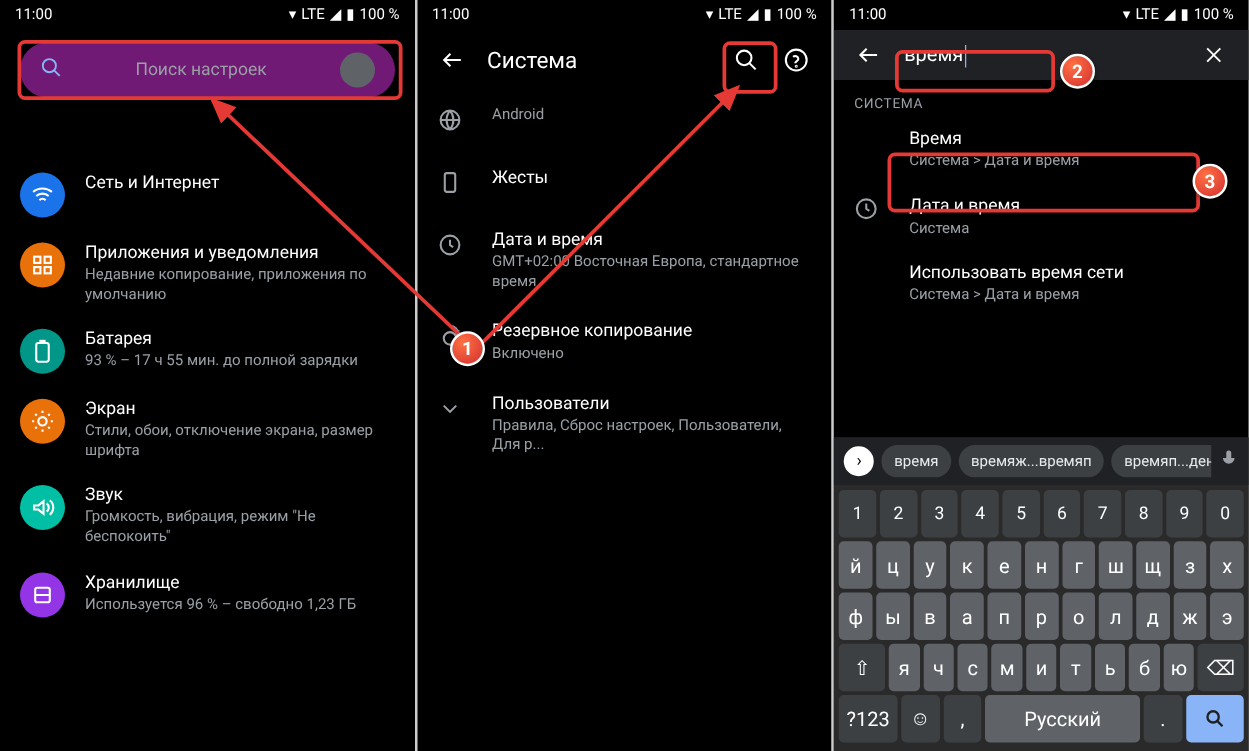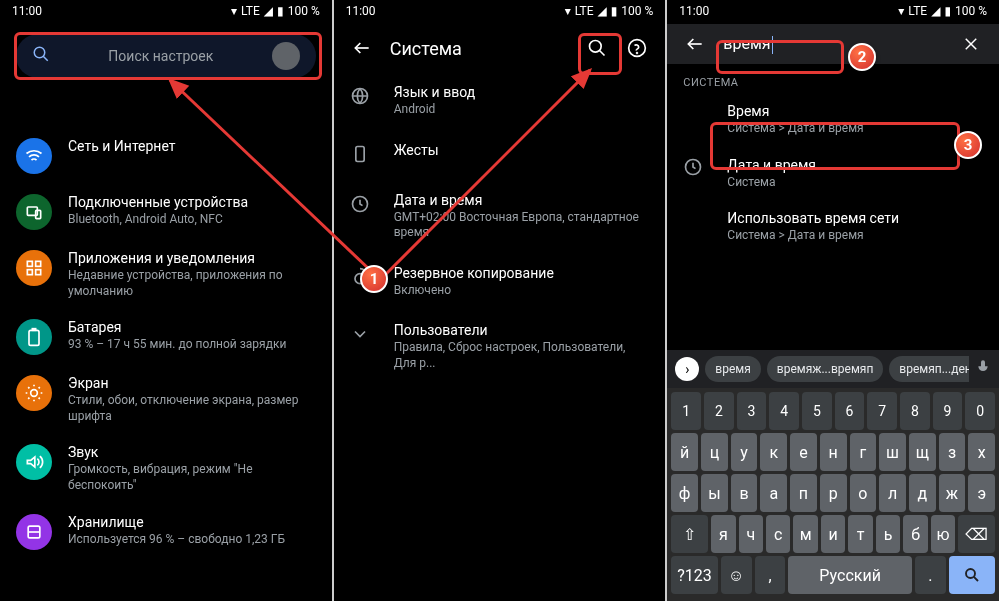--- a/index.html
+++ b/index.html
@@ -1,21 +1,21 @@
 <!DOCTYPE html>
 <html><head>
 <meta charset="utf-8">
 <style>
 *{margin:0;padding:0;box-sizing:border-box;font-family:Roboto,Arial,sans-serif}
 body{background:#fff;width:999px;height:601px;position:relative;overflow:hidden}
 .container{display:flex;gap:2px;background:#ccc}
 .pane{width:333px;height:601px;background:#000;color:#fff;position:relative;overflow:hidden}
 .status-bar{display:flex;justify-content:space-between;align-items:flex-start;padding:4px 12px;font-size:12px;height:24px}
 .status-right{display:flex;align-items:center;gap:4px}
-.search-bar{margin:10px 16px;background:#0f172a;border-radius:24px;height:44px;display:flex;align-items:center;padding:0 16px;gap:12px}
+.search-bar{margin:10px 16px;background:#701a75;border-radius:24px;height:44px;display:flex;align-items:center;padding:0 16px;gap:12px}
 .search-bar .icon{color:#8ab4f8}
 .search-text{color:#9aa0a6;flex:1;text-align:center;font-size:14px}
 .avatar{width:28px;height:28px;border-radius:50%;background:#5f6368}
 .setting-item{display:flex;align-items:flex-start;padding:10px 16px;gap:16px}
 .setting-icon{width:36px;height:36px;border-radius:50%;display:flex;align-items:center;justify-content:center;flex-shrink:0}
 .setting-text{flex:1;min-width:0}
 .setting-title{font-size:14px;color:#fff;margin-bottom:2px}
 .setting-sub{font-size:12px;color:#9aa0a6;line-height:1.3}
 .header{display:flex;align-items:center;padding:12px 16px;gap:16px}
 .header-title{font-size:18px;flex:1}
@@ -77,43 +77,31 @@
   <div class="setting-icon" style="background:#1a73e8">
             <svg width="20" height="20" viewBox="0 0 24 24" fill="none" stroke="#fff" stroke-width="2">
               <path d="M3 9a14 14 0 0118 0M6 13a9 9 0 0112 0M9 17a4 4 0 016 0M12 20h0"></path>
             </svg>
           </div>
   <div class="setting-text">
     <div class="setting-title">Сеть и Интернет</div>
   </div>
 </div>
 <div class="setting-item">
-  <div class="setting-icon" style="background:#0d652d">
-            <svg width="20" height="20" viewBox="0 0 24 24" fill="none" stroke="#fff" stroke-width="2">
-              <rect x="4" y="6" width="12" height="10" rx="1"></rect>
-              <rect x="14" y="10" width="6" height="10" rx="1"></rect>
-            </svg>
-          </div>
-  <div class="setting-text">
-    <div class="setting-title">Подключенные устройства</div>
-    <div class="setting-sub">Bluetooth, Android Auto, NFC</div>
-  </div>
-</div>
-<div class="setting-item">
   <div class="setting-icon" style="background:#e8710a">
             <svg width="20" height="20" viewBox="0 0 24 24" fill="none" stroke="#fff" stroke-width="2">
               <rect x="4" y="4" width="6" height="6"></rect>
               <rect x="14" y="4" width="6" height="6"></rect>
               <rect x="4" y="14" width="6" height="6"></rect>
               <rect x="14" y="14" width="6" height="6"></rect>
             </svg>
           </div>
   <div class="setting-text">
     <div class="setting-title">Приложения и уведомления</div>
-    <div class="setting-sub">Недавние устройства, приложения по умолчанию</div>
+    <div class="setting-sub">Недавние копирование, приложения по умолчанию</div>
   </div>
 </div>
 <div class="setting-item">
   <div class="setting-icon" style="background:#009688">
             <svg width="20" height="20" viewBox="0 0 24 24" fill="none" stroke="#fff" stroke-width="2">
               <rect x="6" y="4" width="12" height="18" rx="2"></rect>
               <rect x="10" y="2" width="4" height="2"></rect>
             </svg>
           </div>
   <div class="setting-text">
@@ -193,21 +181,20 @@
           </svg>
     </span>
   </div>
   <div id="p2-items">
 <div class="sys-item">
   <div class="sys-icon"><svg width="20" height="20" viewBox="0 0 24 24" fill="none" stroke="#9aa0a6" stroke-width="2">
               <circle cx="12" cy="12" r="9"></circle>
               <path d="M3 12h18M12 3a14 14 0 010 18M12 3a14 14 0 000 18"></path>
             </svg></div>
   <div class="setting-text">
-    <div class="setting-title">Язык и ввод</div>
     <div class="setting-sub">Android</div>
   </div>
 </div>
 <div class="sys-item">
   <div class="sys-icon"><svg width="20" height="20" viewBox="0 0 24 24" fill="none" stroke="#9aa0a6" stroke-width="2">
               <rect x="7" y="3" width="10" height="18" rx="2"></rect>
             </svg></div>
   <div class="setting-text">
     <div class="setting-title">Жесты</div>
 

